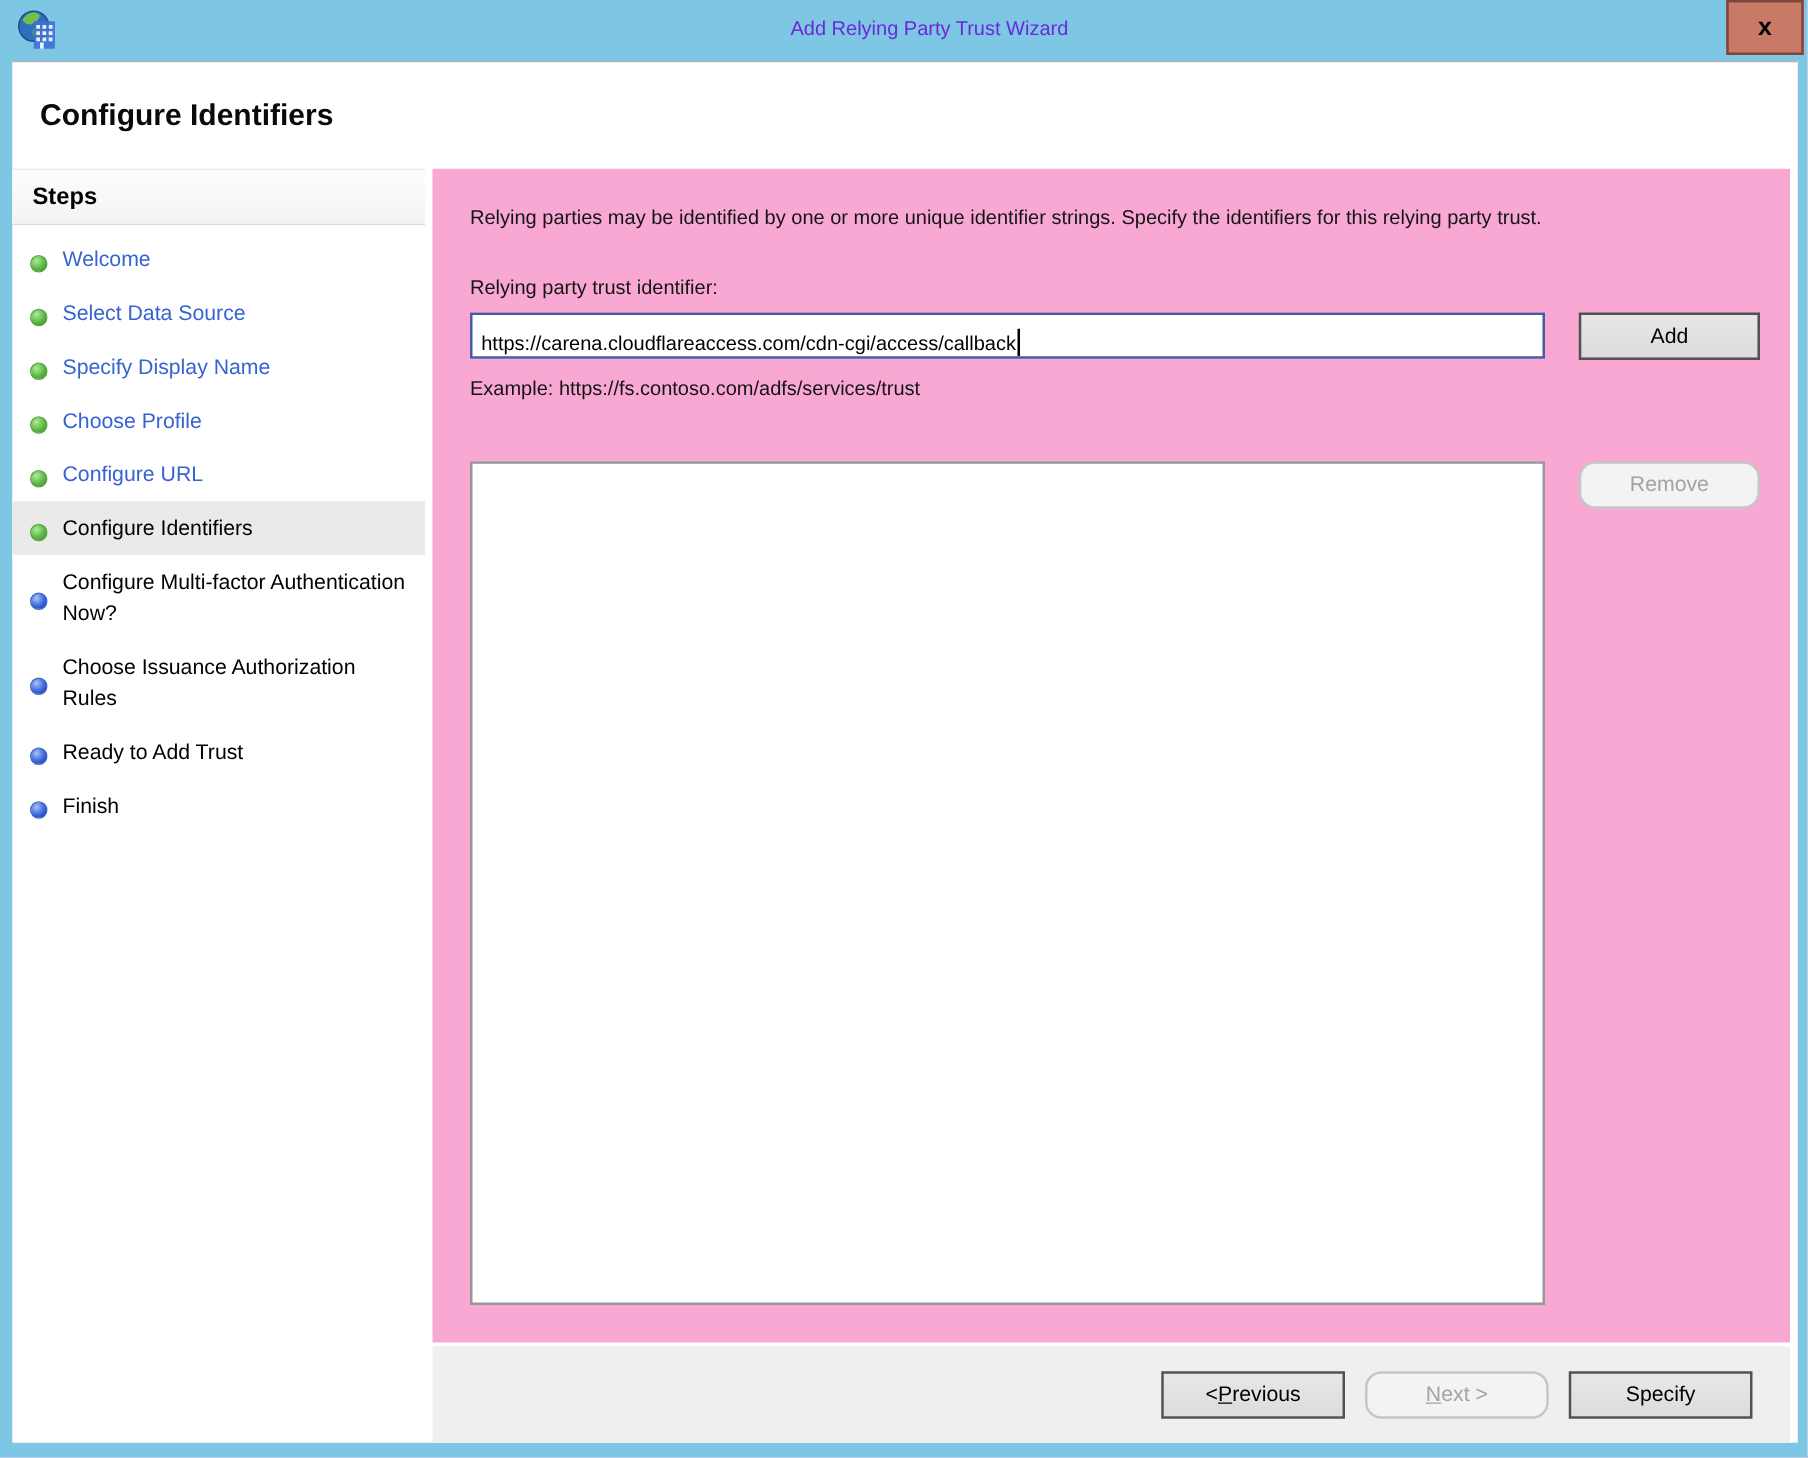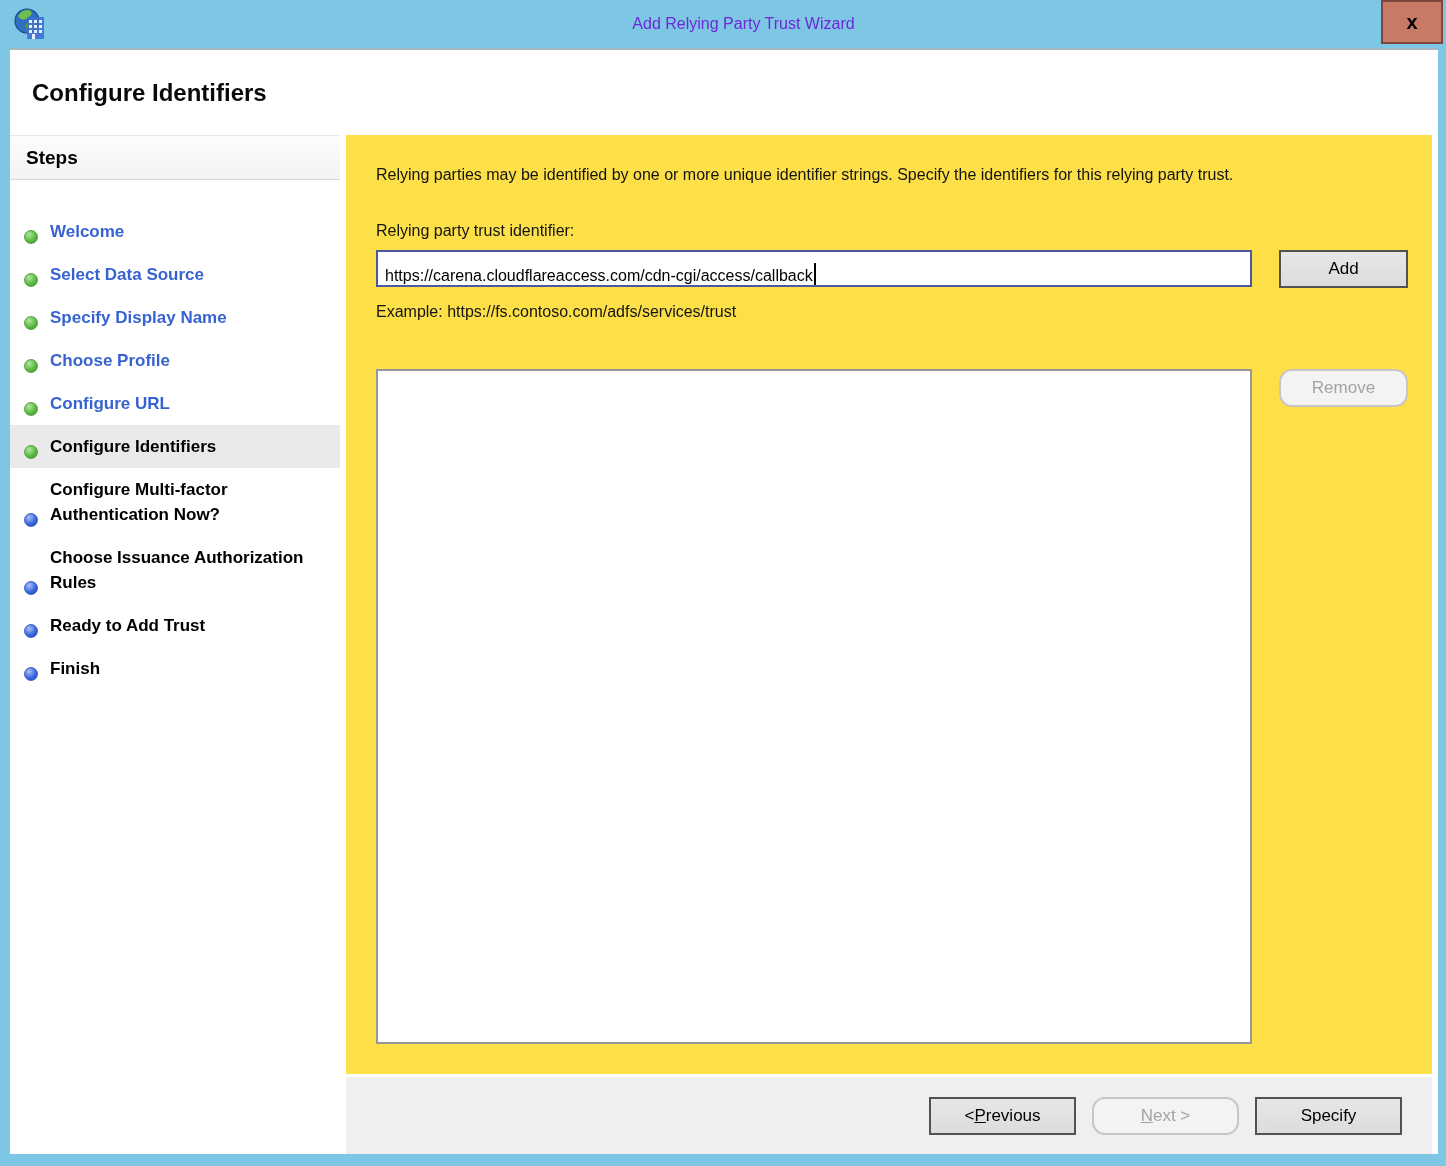--- a/index.html
+++ b/index.html
@@ -39,56 +39,56 @@
     display:flex; flex-direction:column;
     min-height:0;
   }
   .header { height:85px; flex:none; background:#fff; display:flex; align-items:center; padding-left:22px; }
   .header h1 { margin:0; font-size:24px; font-weight:bold; color:#0A0A0A; }
   .bodyrow { flex:1; display:flex; min-height:0; }
   
   .sidebar {
     width:330px; flex:none; background:#fff;
     border-top:1px solid #E9E9E9;
-    display:flex; flex-direction:column;gap:24px;
+    display:flex; flex-direction:column;
   }
   .steps-header {
     padding:11px 16px 10px; font-size:19px; font-weight:bold; color:#000;
     background:linear-gradient(#FDFDFD,#F3F3F3);
     border-bottom:1px solid #D8D8D8;
   }
   .steps-list { list-style:none; margin:6px 0 0; padding:0; font-size:17px; }
-  .step { display:flex; align-items:flex-end; padding:9px 12px 9px 14px; line-height:25px;font-weight:bold; }
+  .step { display:flex; align-items:center; padding:9px 12px 9px 14px; line-height:25px; }
   .step.active { background:#EAEAEA; }
   .bullet { width:14px; height:14px; border-radius:50%; flex:none; margin:6px 12px 0 0; }
   .bullet.green { background:radial-gradient(circle at 35% 30%, #B0E89C, #5CB944 55%, #3F8F2E 95%); border:1px solid #58A344; }
   .bullet.blue  { background:radial-gradient(circle at 35% 30%, #A8C2F4, #3C67DE 55%, #1C3EAE 95%); border:1px solid #3B63CC; }
   .step .lbl { color:#000; }
   .step.link .lbl { color:#3763D2; cursor:pointer; }
   
   .rightcol { flex:1; display:flex; flex-direction:column; background:#fff; padding:0 6px; min-width:0; }
   .main {
-    flex:1; background:#fde047;
+    flex:1; background:#f9a8d4;
     padding:26px 24px 0 30px;
     display:flex; flex-direction:column; min-height:0;
     font-size:16px; color:#141414;
   }
   .intro { margin:0 0 34px; line-height:27px; max-width:1045px; }
   .field-label { margin:0 0 10px; }
   .row { display:flex; align-items:flex-start; }
   .inputrow { margin-bottom:15px; }
   .textbox {
     flex:1; height:37px; background:#fff;
     border:2px solid #4A5A9E;
     display:flex; align-items:flex-end; padding:0 7px; margin-right:27px;
     font-size:16px; color:#000; white-space:nowrap; overflow:hidden;
   }
   .caret { width:2px; height:22px; background:#000; margin-left:1px; flex:none; }
   .btn {
-    width:129px; height:38px; flex:none;
+    width:145px; height:38px; flex:none;
     font-family:inherit; font-size:17px; color:#000;
     background:linear-gradient(#E7E7E7,#DCDCDC);
     border:2px solid #525252;
     display:flex; align-items:center; justify-content:center;
     cursor:default;
   }
   .btn.disabled { background:#F3F3F3; border-color:#C6C6C6; color:#A3A3A3;border-radius:13px; }
   .example { margin:0 0 48px; }
   .listrow { flex:1; margin-bottom:30px; min-height:0; }
   .listbox { flex:1; align-self:stretch; margin-right:27px; background:#fff; border:2px solid #979797; }

